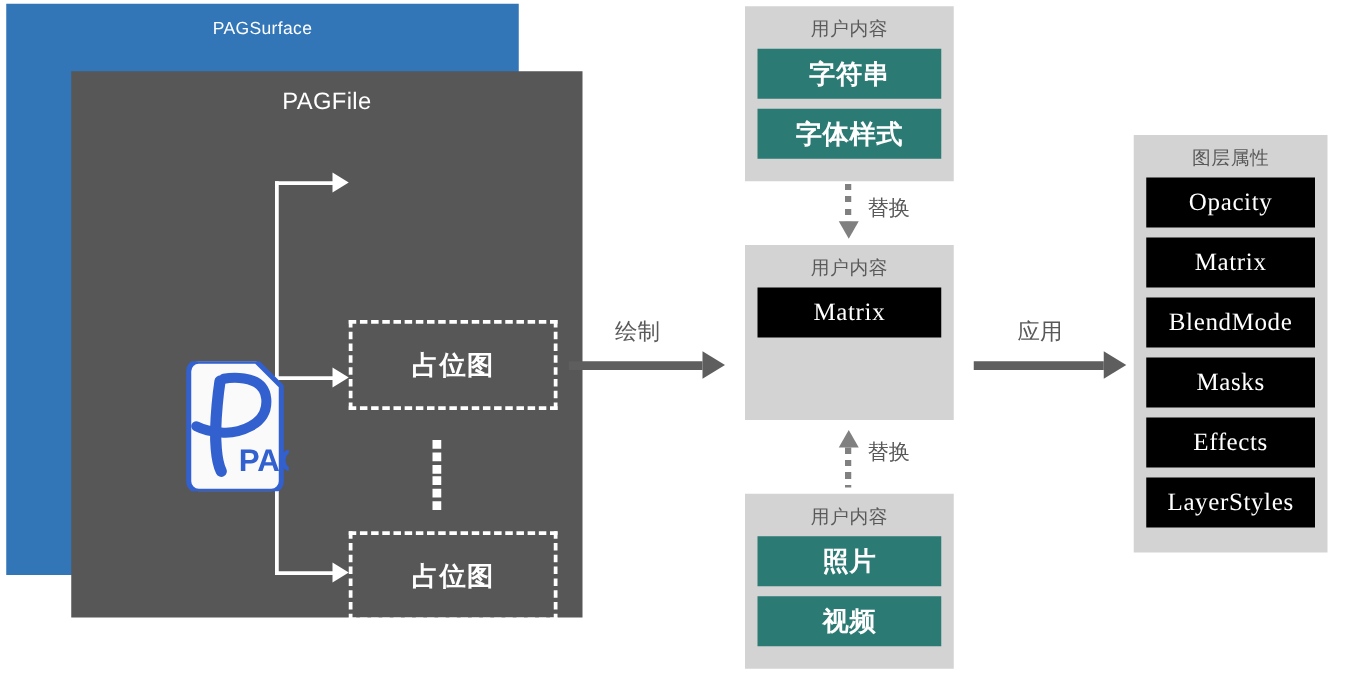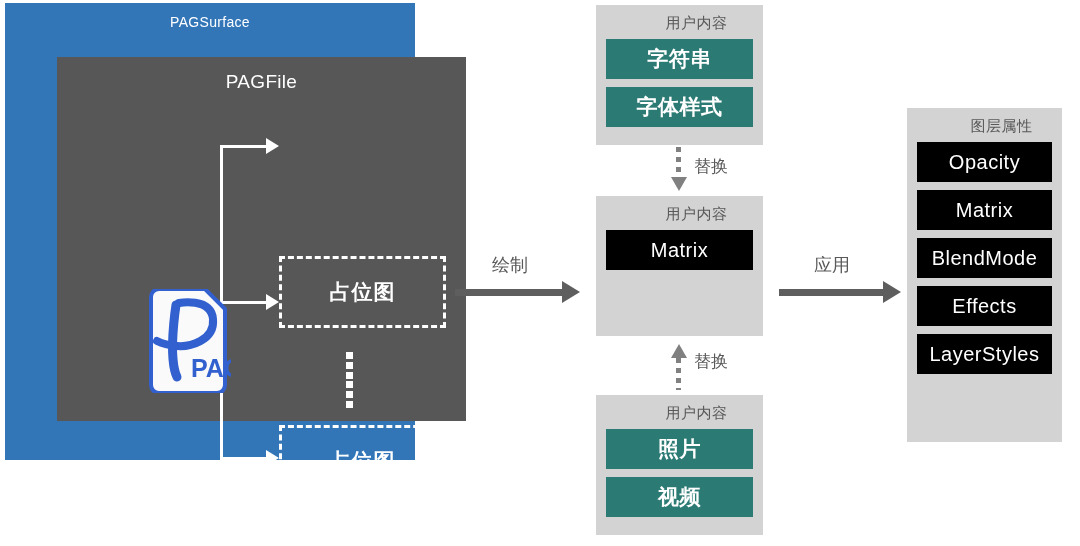--- a/index.html
+++ b/index.html
@@ -13,21 +13,21 @@
   
   .pagsurface{
     position:absolute;left:5px;top:3px;width:410px;height:457px;
     background:#3276b8;
   }
   .pagsurface .ttl{
     position:absolute;left:0;top:11px;width:100%;text-align:center;
     color:#ffffff;font-size:14px;letter-spacing:.3px;
   }
   .pagfile{
-    position:absolute;left:57px;top:57px;width:409px;height:364px;
+    position:absolute;left:57px;top:57px;width:409px;height:437px;
     background:#575757;
   }
   .pagfile .ttl{
     position:absolute;left:0;top:14px;width:100%;text-align:center;
     color:#ffffff;font-size:19px;letter-spacing:.3px;
   }
 
   
   .ph{
     position:absolute;left:222px;width:167px;height:72px;
@@ -61,26 +61,26 @@
   .wtip.t2{left:209px;top:237px;}
   .wtip.t3{left:209px;top:393px;}
 
   
   .paglogo{position:absolute;left:88px;top:232px;width:86px;height:104px;}
 
   
   .gpanel{position:absolute;background:#d3d3d3;box-sizing:border-box;}
   .gpanel .ghead{
     width:100%;text-align:center;color:#595959;font-size:15px;
-    padding-top:9px;padding-bottom:6px;letter-spacing:.5px;margin-left:17px;
+    padding-top:9px;padding-bottom:6px;letter-spacing:.5px;
   }
   .chip{
     height:40px;margin:0 10px 8px 10px;
     display:flex;align-items:center;justify-content:center;
-    color:#ffffff;font-size:20px;letter-spacing:.5px;
+    color:#ffffff;font-size:20px;letter-spacing:.5px;font-family:Liberation Serif, serif;
   }
   .chip.teal{background:#2b7a74;}
   .chip.blue{background:#000000;}
   .chip.cn{font-weight:bold;font-size:21px;}
 
   #panel-user-text{left:596px;top:5px;width:167px;height:140px;}
   #panel-layer-content{left:596px;top:196px;width:167px;height:140px;}
   #panel-user-media{left:596px;top:395px;width:167px;height:140px;}
   #panel-layer-props{left:907px;top:108px;width:155px;height:334px;}
   #panel-layer-props .chip{height:40px;margin-bottom:8px;}
@@ -203,17 +203,18 @@
     <div class="lbl">应用</div>
     <div class="bar"></div>
     <div class="tip"></div>
   </div>
 
   <div class="gpanel" id="panel-layer-props">
     <div class="ghead">图层属性</div>
     <div class="chip blue">Opacity</div>
     <div class="chip blue">Matrix</div>
     <div class="chip blue">BlendMode</div>
+    <div class="chip blue">Masks</div>
     <div class="chip blue">Effects</div>
     <div class="chip blue">LayerStyles</div>
   </div>
 
 </div>
 
 </body></html>

